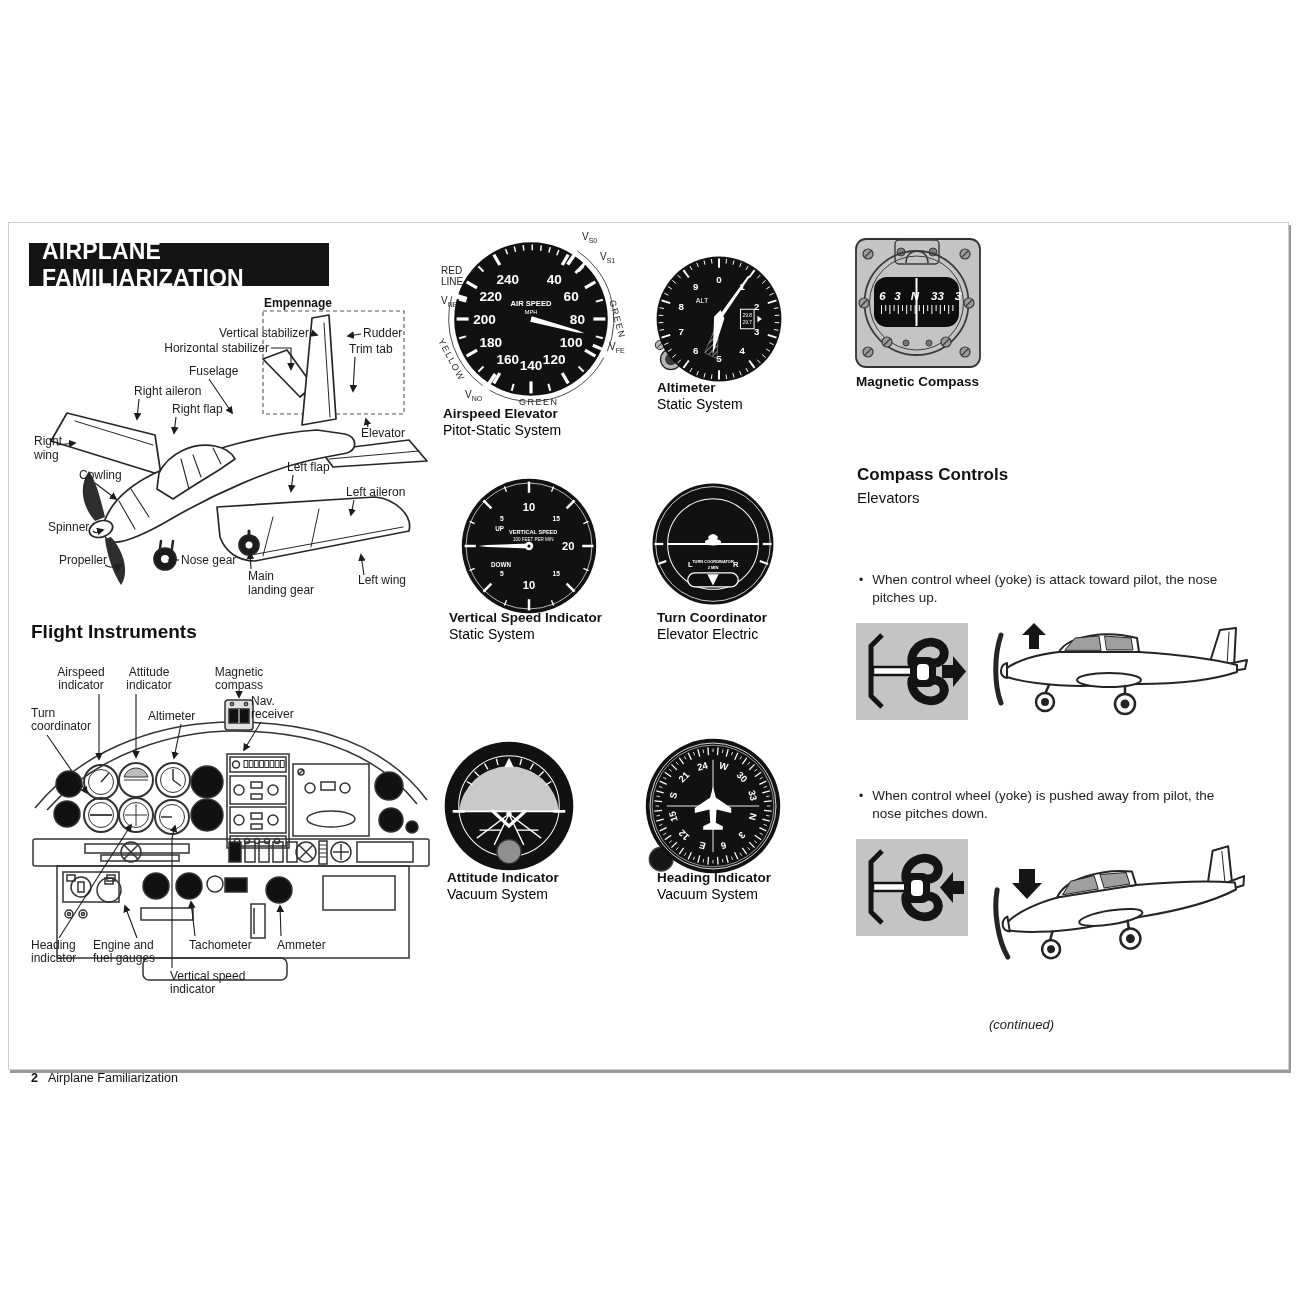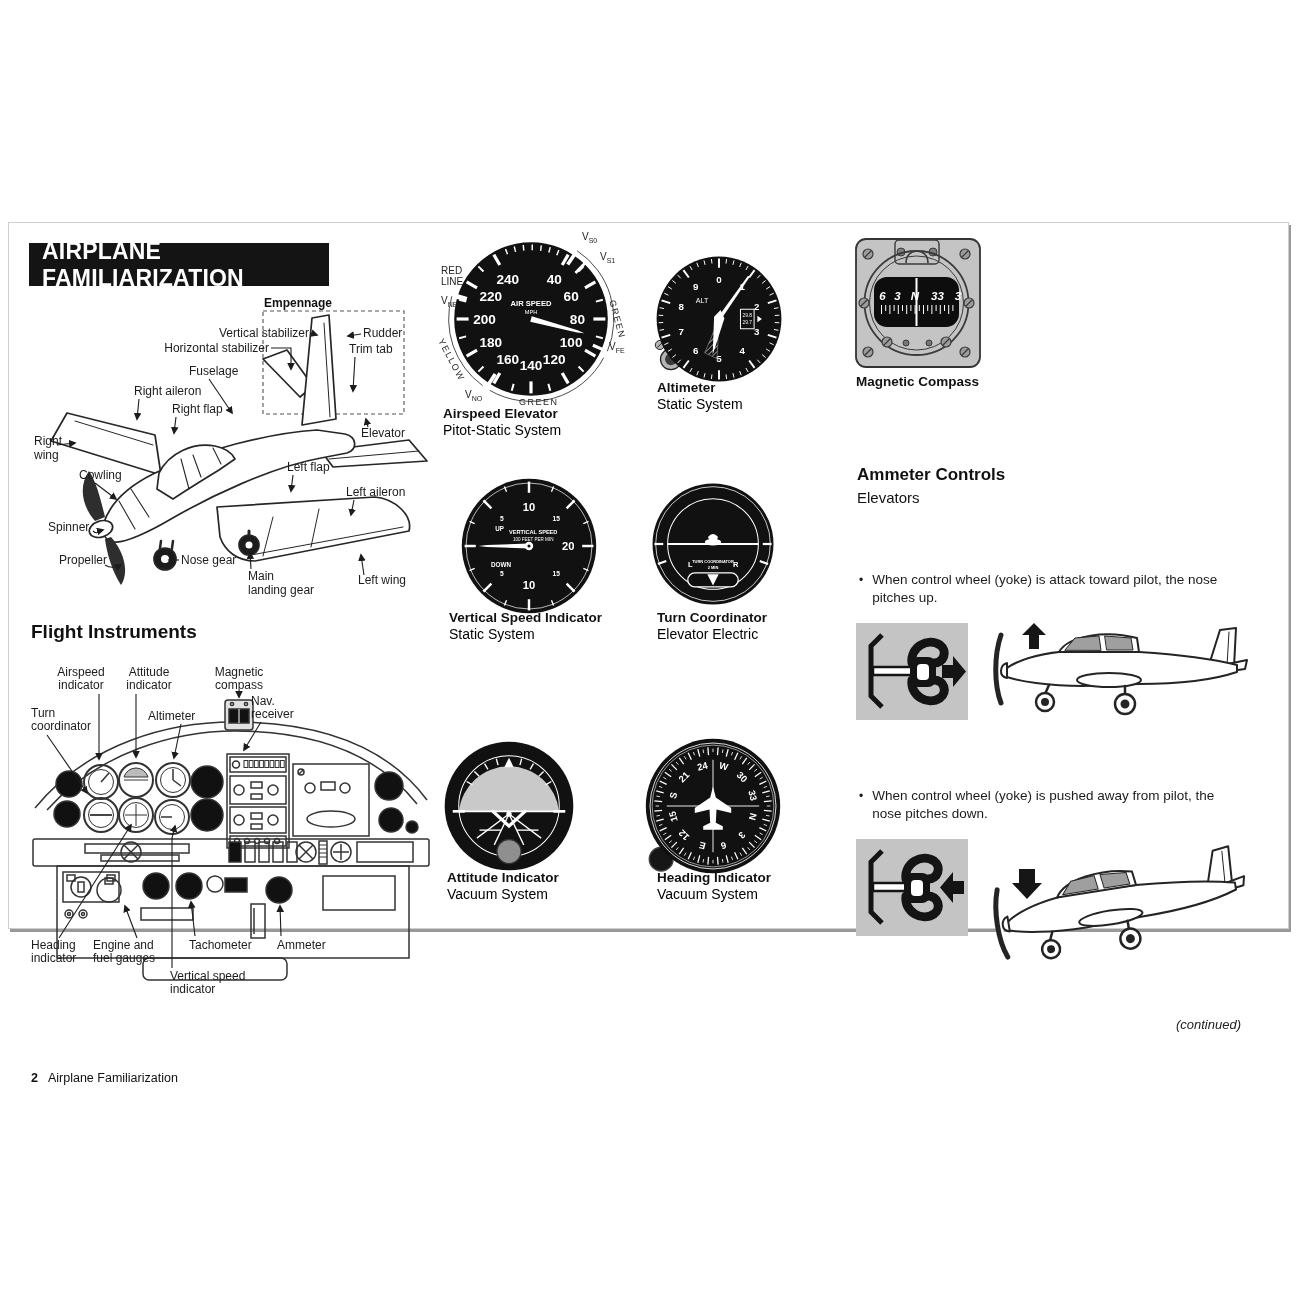--- a/index.html
+++ b/index.html
@@ -1,39 +1,39 @@
 <!DOCTYPE html>
 <html><head>
 <meta charset="utf-8">
 <style>
   *{box-sizing:border-box;margin:0;padding:0}
   html,body{background:#fff}
   body{font-family:"Liberation Sans",sans-serif;color:#1b1b1b}
   .canvas{position:relative;width:1300px;height:1300px;background:#fff;overflow:hidden}
-  .sheet{position:absolute;left:8px;top:222px;width:1281px;height:707px;background:#fff;
+  .sheet{position:absolute;left:8px;top:222px;width:1281px;height:848px;background:#fff;
          border:1px solid #cfcfcf;box-shadow:2px 3px 0 0 #999}
   .abs{position:absolute}
   .hdrbar{position:absolute;left:20px;top:20px;width:300px;height:43px;background:#141414;
           display:flex;align-items:center;padding-left:13px}
   .hdrbar span{color:#fff;font-weight:bold;font-size:23px;letter-spacing:.2px}
   .h2{position:absolute;font-size:19px;font-weight:bold;color:#111}
   .h3{position:absolute;font-size:15px;font-weight:normal;color:#111}
   .gtitle{position:absolute;font-size:13.5px;font-weight:bold;color:#111;line-height:1.1}
   .gsub{position:absolute;font-size:14px;color:#000000}
   .para{position:absolute;font-size:13.5px;line-height:1.34;color:#1b1b1b}
   .bullet{position:absolute;display:flex;gap:9px;font-size:13.5px;line-height:1.34}
   .bullet .bdot{font-size:12px;padding-top:1px}
   .bullet .btxt{width:356px}
   .vlab{position:absolute;font-size:10px;color:#222;white-space:nowrap}
   .vlab sub{font-size:7px}
   .tinylab{position:absolute;font-size:10px;line-height:1.1;color:#222}
   .arclab{position:absolute;font-size:9px;letter-spacing:1.5px;color:#222;white-space:nowrap}
   .footer{position:absolute;left:22px;top:848px;font-size:12.5px;color:#111}
   .footer b{margin-right:10px}
-  .cont{position:absolute;left:980px;top:794px;width:252px;text-align:right;
+  .cont{position:absolute;left:980px;top:794px;width:252px;
         font-style:italic;font-size:13px;color:#222}
   svg{position:absolute;overflow:visible}
   svg text{font-family:"Liberation Sans",sans-serif}
   .slab{font-size:12px;fill:#1c1c1c}
   .slabb{font-size:12px;font-weight:bold;fill:#111}
   .ldr{stroke:#1c1c1c;stroke-width:1.1;fill:none}
 </style>
 </head>
 <body>
 
@@ -691,21 +691,21 @@
           <line x1="172.7" y1="93.6" x2="183.7" y2="92.7" stroke="#fff" stroke-width="1.8"></line>
           <line x1="177.0" y1="100.0" x2="182.0" y2="100.0" stroke="#fff" stroke-width="1.2"></line>
           <line x1="172.7" y1="106.4" x2="183.7" y2="107.3" stroke="#fff" stroke-width="1.8"></line>
           <line x1="175.8" y1="113.4" x2="180.8" y2="114.2" stroke="#fff" stroke-width="1.2"></line>
         </g>
     <path d="M100,72 L104,88 L126,103 L126,110 L105,105 L104,124 L114,129 L114,134 L86,134 L86,129 L96,124 L95,105 L74,110 L74,103 L96,88 Z" fill="#fff"></path>
   </svg>
   <div class="gtitle" style="left:648px;top:648px">Heading Indicator</div>
   <div class="gsub" style="left:648px;top:663px">Vacuum System</div>
 
-  <div class="h2" style="left:848px;top:242px;font-size:17px">Ammeter Controls</div>
+  <div class="h2" style="left:848px;top:242px;font-size:17px">Compass Controls</div>
   <div class="h3" style="left:848px;top:266px">Elevators</div>
   <div class="bullet" style="left:850px;top:348px">
     <span class="bdot">•</span>
     <span class="btxt">When control wheel (yoke) is attack toward pilot, the nose pitches up.</span>
   </div>
 
   <svg style="left:847px;top:400px" width="112" height="97" viewBox="0 0 112 97">
     <rect width="112" height="97" fill="#c4c4c4"></rect>
     <g stroke="#141414" fill="none">
       <path d="M26,12 L15,23 L15,73 L26,84" stroke-width="5"></path>

